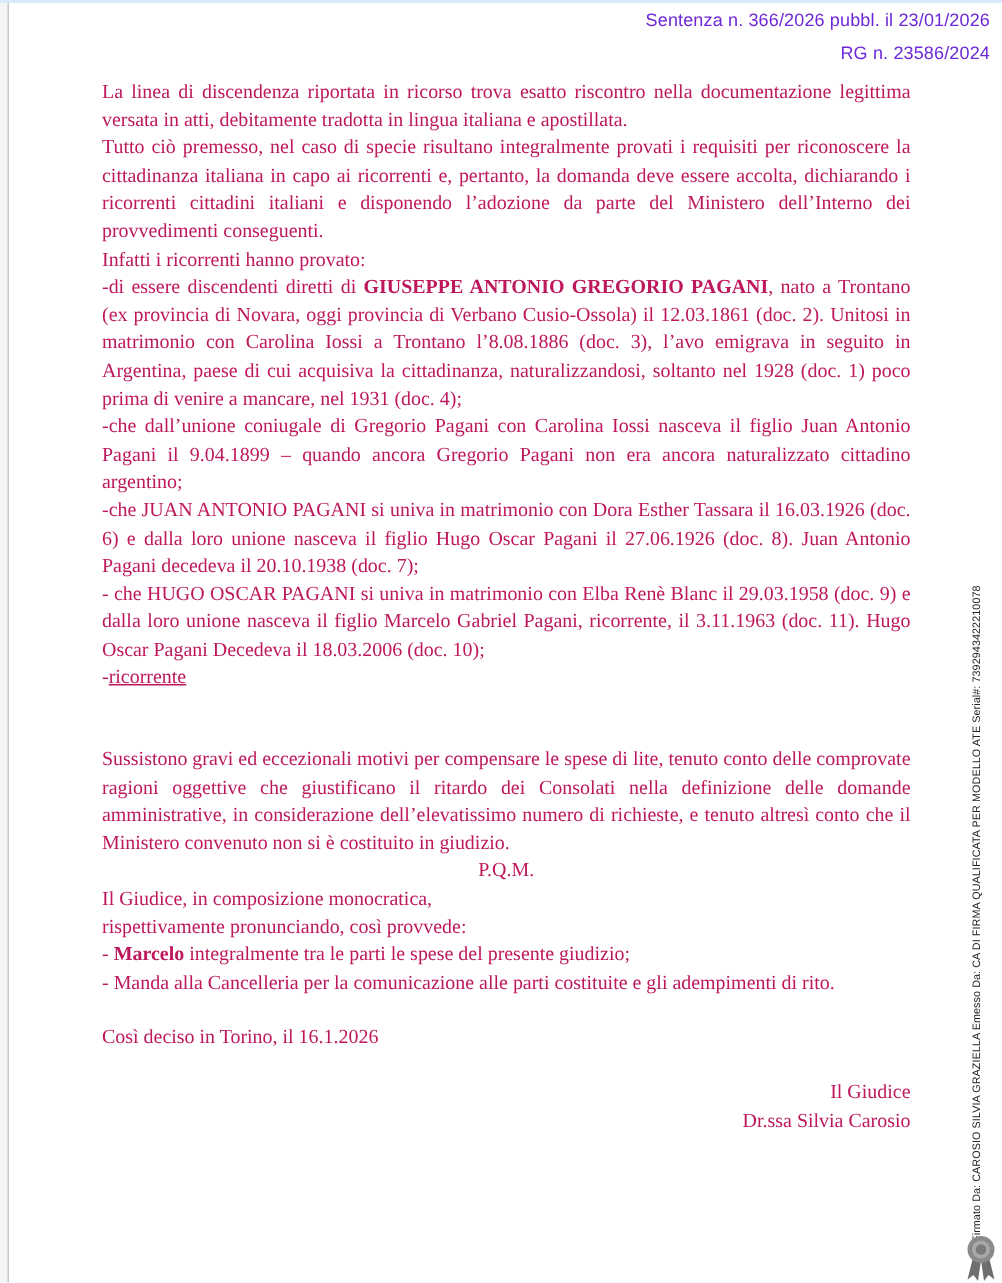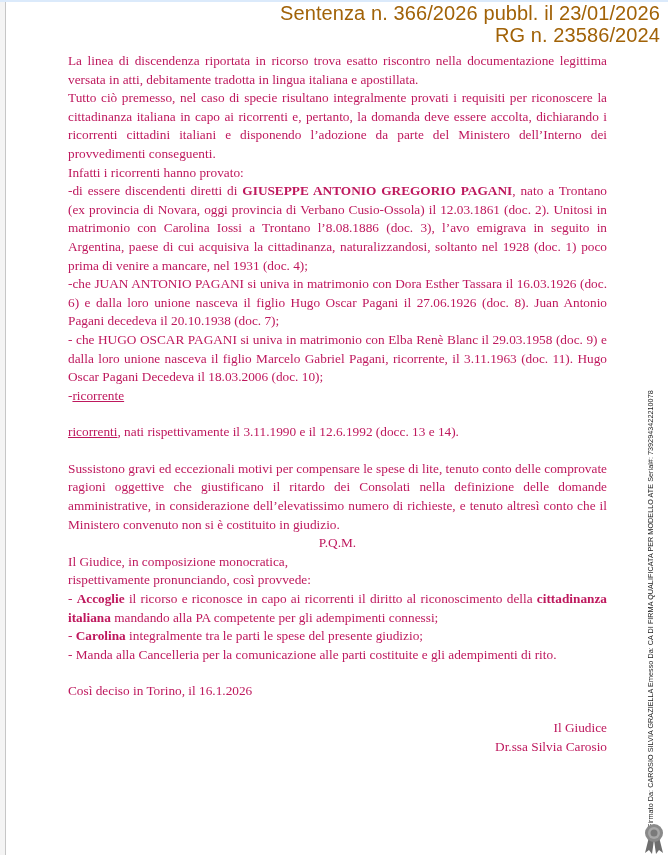--- a/index.html
+++ b/index.html
@@ -6,21 +6,21 @@
   body {
     width:668px; height:855px; position:relative; overflow:hidden;
     background:#ffffff;
     font-family:"DejaVu Serif","Liberation Serif",serif;
   }
   .topbar { position:absolute; left:0; top:0; width:668px; height:2px; background:#dbeafb; }
   .leftstrip { position:absolute; left:0; top:2px; width:5px; height:853px; background:#f4f4f4; border-right:1px solid #c6c6c6; }
   .stamp {
     position:absolute; right:8px; top:3px; text-align:right;
     font-family:"Liberation Sans","DejaVu Sans",sans-serif;
-    color:#a16207; font-size:20px; line-height:21.5px; letter-spacing:0.1px;
+    color:#6d28d9; font-size:12px; line-height:21.5px; letter-spacing:0.1px;
     z-index:2;
   }
   .page {
     position:absolute; left:68px; top:52px; width:539px;
     font-family:"Liberation Serif","DejaVu Serif",serif;
     font-size:13.3px; line-height:18.6px; color:#be185d;
   }
   .page p { margin:0; text-align:justify; }
   .gap { height:18px; }
   .center { text-align:center !important; }
@@ -50,32 +50,31 @@
 <div class="stamp">
   <div>Sentenza n. 366/2026 pubbl. il 23/01/2026</div>
   <div>RG n. 23586/2024</div>
 </div>
 
 <div class="page">
   <p>La linea di discendenza riportata in ricorso trova esatto riscontro nella documentazione legittima versata in atti, debitamente tradotta in lingua italiana e apostillata.</p>
   <p>Tutto ciò premesso, nel caso di specie risultano integralmente provati i requisiti per riconoscere la cittadinanza italiana in capo ai ricorrenti e, pertanto, la domanda deve essere accolta, dichiarando i ricorrenti cittadini italiani e disponendo l’adozione da parte del Ministero dell’Interno dei provvedimenti conseguenti.</p>
   <p>Infatti i ricorrenti hanno provato:</p>
   <p><span>-di essere discendenti diretti di </span><span class="b">GIUSEPPE ANTONIO GREGORIO PAGANI</span><span>, nato a Trontano (ex provincia di Novara, oggi provincia di Verbano Cusio-Ossola) il 12.03.1861 (doc. 2). Unitosi in matrimonio con Carolina Iossi a Trontano l’8.08.1886 (doc. 3), l’avo emigrava in seguito in Argentina, paese di cui acquisiva la cittadinanza, naturalizzandosi, soltanto nel 1928 (doc. 1) poco prima di venire a mancare, nel 1931 (doc. 4);</span></p>
+  <p>-che dall’unione coniugale di Gregorio Pagani con Carolina Iossi nasceva il figlio Juan Antonio Pagani il 9.04.1899 – quando ancora Gregorio Pagani non era ancora naturalizzato cittadino argentino;</p>
   <p>-che JUAN ANTONIO PAGANI si univa in matrimonio con Dora Esther Tassara il 16.03.1926 (doc. 6) e dalla loro unione nasceva il figlio Hugo Oscar Pagani il 27.06.1926 (doc. 8). Juan Antonio Pagani decedeva il 20.10.1938 (doc. 7);</p>
   <p>- che HUGO OSCAR PAGANI si univa in matrimonio con Elba Renè Blanc il 29.03.1958 (doc. 9) e dalla loro unione nasceva il figlio Marcelo Gabriel Pagani, ricorrente, il 3.11.1963 (doc. 11). Hugo Oscar Pagani Decedeva il 18.03.2006 (doc. 10);</p>
   <p style="text-align:left;"><span>-</span><span class="u" style="">ricorrente</span></p>
   <div class="gap"></div>
-  <p><span class="u">ricorrenti</span><span>, nati rispettivamente il 3.11.1990 e il 12.6.1992 (docc. 13 e 14).</span></p>
   <div class="gap"></div>
   <p>Sussistono gravi ed eccezionali motivi per compensare le spese di lite, tenuto conto delle comprovate ragioni oggettive che giustificano il ritardo dei Consolati nella definizione delle domande amministrative, in considerazione dell’elevatissimo numero di richieste, e tenuto altresì conto che il Ministero convenuto non si è costituito in giudizio.</p>
   <p class="center">P.Q.M.</p>
   <p style="text-align:left;">Il Giudice, in composizione monocratica,</p>
   <p style="text-align:left;">rispettivamente pronunciando, così provvede:</p>
-  <p><span>- </span><span class="b">Accoglie</span><span> il ricorso e riconosce in capo ai ricorrenti il diritto al riconoscimento della </span><span class="b">cittadinanza italiana</span><span> mandando alla PA competente per gli adempimenti connessi;</span></p>
-  <p><span>- </span><span class="b">Carolina</span><span> integralmente tra le parti le spese del presente giudizio;</span></p>
+  <p><span>- </span><span class="b">Marcelo</span><span> integralmente tra le parti le spese del presente giudizio;</span></p>
   <p>- Manda alla Cancelleria per la comunicazione alle parti costituite e gli adempimenti di rito.</p>
   <div class="gap"></div>
   <p>Così deciso in Torino, il 16.1.2026</p>
   <div class="gap"></div>
   <p class="sign">Il Giudice</p>
   <p class="sign">Dr.ssa Silvia Carosio</p>
 </div>
 
 <div class="pagenum">
   <span>pagina</span>

